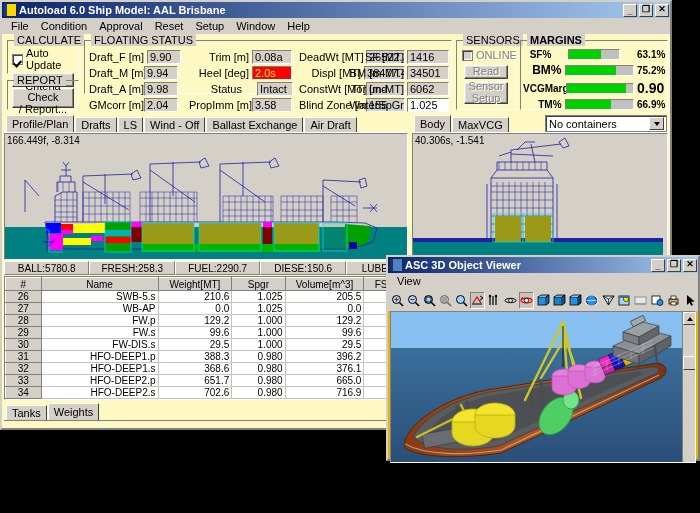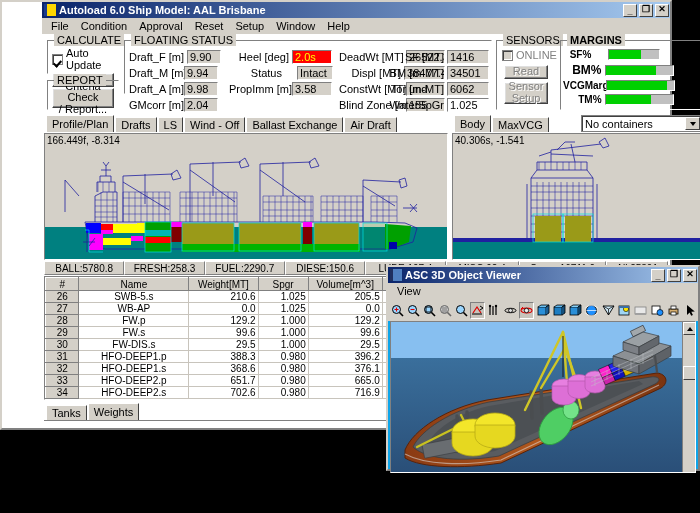--- a/index.html
+++ b/index.html
@@ -9,25 +9,24 @@
     background: #000;
     font-family: "Liberation Sans", sans-serif;
     font-size: 11px;
     overflow: hidden;
   }
   #root { position: relative; width: 700px; height: 513px; background: #000; }
 
   
   .win-main {
     position: absolute; left: 0; top: 0; width: 672px; height: 430px;
-    background: #ffffff;
+    background: #fef9c3;
     border: 2px solid #d4d0c8;
     border-right-color: #808080;
     border-bottom-color: #808080;
-    padding-left: 40px;
   }
   .titlebar {
     height: 16px;
     background: linear-gradient(to right, #0a246a 0%, #a6caf0 100%);
     display: flex; align-items: center;
     padding: 0 1px 0 2px;
     color: #fff;
   }
   .titlebar .tb-ico {
     width: 12px; height: 12px; margin-right: 3px;
@@ -195,30 +194,29 @@
     border-bottom: 1px solid #c8c4bc;
     height: 12px; padding: 0 2px; color: #000;
     white-space: nowrap; overflow: hidden; font-size: 10px;
     background: #fff;
   }
   table.g td.rowhdr {
     background: #d4d0c8; text-align: center;
     border: 1px solid #fff; border-right-color: #808080; border-bottom-color: #808080;
   }
   td.num { text-align: right; }
-  td.nm { text-align: center; margin-left: 16px; }
+  td.nm { text-align: right; margin-left: 16px; }
 
   
   .win3d {
     position: absolute; left: 386px; top: 255px; width: 314px; height: 206px;
-    background: #0ea5e9;
+    background: #eab308;
     border: 2px solid #d4d0c8;
     border-right-color: #808080; border-bottom-color: #808080;
     box-shadow: 2px 2px 0 rgba(0,0,0,0.35);
-    margin-top: 10px;
   }
   .toolbar3d {
     display: flex; align-items: center; gap: 0px;
     padding: 2px 2px;
     height: 22px;
     background: #d4d0c8;
   }
   .tbtn {
     width: 17px; height: 17px; margin-right: 1px;
     background: #d4d0c8;
@@ -323,20 +321,24 @@
             <div class="fld" style="width:34px">9.98</div>
           </div>
           <div style="display:flex;align-items:center;gap:3px;">
             <div class="lbl" style="width:52px">GMcorr [m]</div>
             <div class="fld" style="width:34px">2.04</div>
           </div>
         </div>
 
         <div style="position:absolute;left:104px;top:9px;width:104px;">
           <div style="display:flex;align-items:center;gap:3px;margin-bottom:2px;">
+            <div class="lbl" style="width:60px">Trim [m]</div>
+            <div class="fld" style="width:40px">0.08a</div>
+          </div>
+          <div style="display:flex;align-items:center;gap:3px;margin-bottom:2px;">
             <div class="lbl" style="width:60px">Heel [deg]</div>
             <div class="fld alert" style="width:40px">2.0s</div>
           </div>
           <div style="display:flex;align-items:center;gap:15px;margin-bottom:2px;">
             <div class="lbl" style="width:60px">Status</div>
             <div class="fld" style="width:40px">Intact</div>
           </div>
           <div style="display:flex;align-items:center;gap:3px;">
             <div class="lbl" style="width:60px">PropImm [m]</div>
             <div class="fld" style="width:40px">3.58</div>
@@ -410,21 +412,21 @@
             <div class="pbar" style="width:72px">
                 <i style="width: 75.2%; background: rgb(0, 208, 0);"></i>
               </div>
             <div style="font-size:10px;width:26px">75.2%</div>
           </div>
           <div style="display:flex;align-items:center;gap:3px;margin-bottom:3px;">
             <div class="lbl" style="width:40px;font-size:10px">VCGMargin</div>
             <div class="pbar" style="width:72px">
                 <i style="width: 90%; background: rgb(0, 208, 0);"></i>
               </div>
-            <div style="font-size:10px;width:26px">0.90</div>
+            <div style="font-size:14px;width:26px">0.90</div>
           </div>
           <div style="display:flex;align-items:center;gap:3px;">
             <div class="lbl" style="width:40px;font-size:10px">TM%</div>
             <div class="pbar" style="width:72px">
                 <i style="width: 66.9%; background: rgb(0, 208, 0);"></i>
               </div>
             <div style="font-size:10px;width:26px">66.9%</div>
           </div>
         </div>
       </div>

